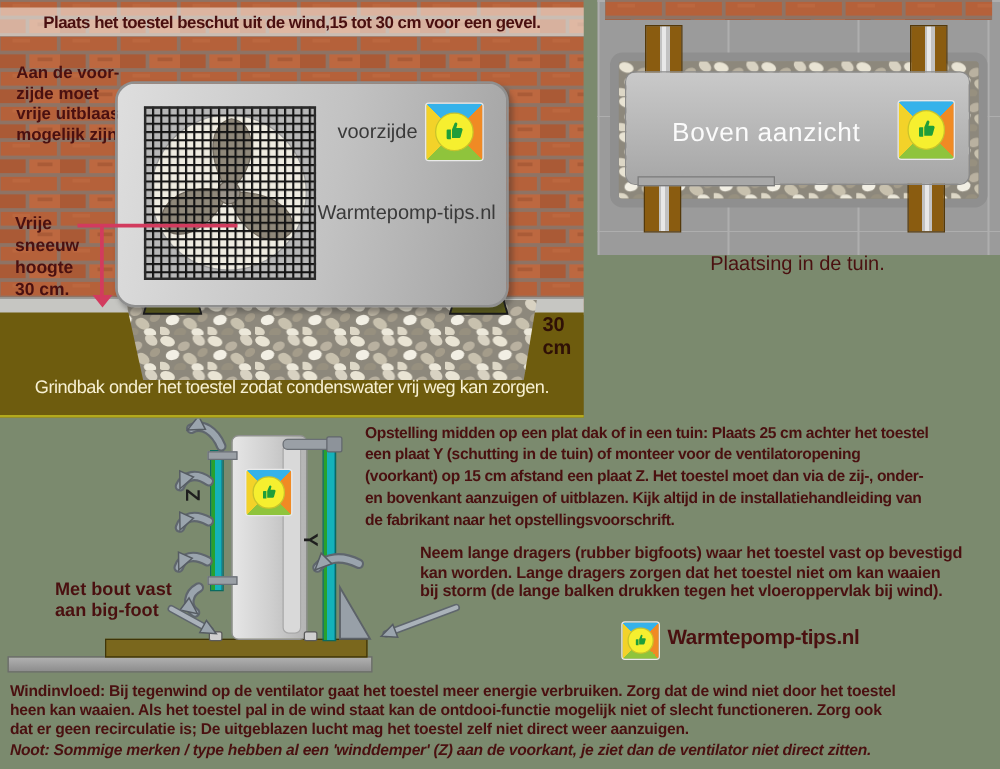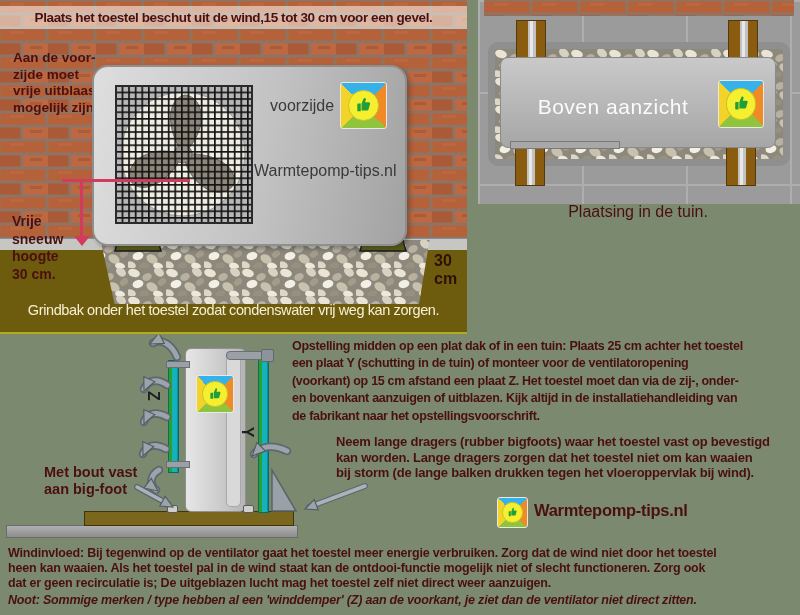--- a/index.html
+++ b/index.html
@@ -22,21 +22,21 @@
       clip-path:polygon(3% 0,97% 0,94% 100%,7% 100%);overflow:hidden;}
   .gravel-depth{left:434px;top:252px;font-weight:bold;font-size:16px;line-height:18px;color:#2f1006;}
   .caption-tl{left:0;top:302px;width:467px;text-align:center;color:#f7f0d2;
       font-size:14.5px;letter-spacing:-0.4px;}
   .unit-tl{left:92px;top:33px;width:311px;height:177px;border-radius:16px;
       background:linear-gradient(100deg,#dedede,#c2c2c2 55%,#a2a2a2);
       border:2px solid #8f8f8f;box-shadow:3px 3px 4px rgba(40,40,40,0.35);margin-top:32px;}
   .fan-wrap{left:21px;top:18px;width:138px;height:139px;}
   .lbl-voorzijde{left:176px;top:30px;font-size:16px;color:#3a3a3a;}
   .brand-tl{left:160px;top:95px;font-size:16px;color:#3a3a3a;}
-  .snow-note{left:12px;top:170px;font-weight:bold;font-size:14px;line-height:17.5px;margin-top:43px;}
+  .snow-note{left:12px;top:170px;font-weight:bold;font-size:14px;line-height:17.5px;}
   .red-h{left:62px;top:179px;width:128px;height:3px;background:#d23b5e;}
   .red-v{left:80px;top:181px;width:3px;height:56px;background:#d23b5e;}
   .red-head{left:74px;top:236px;width:0;height:0;border-left:8px solid transparent;
       border-right:8px solid transparent;border-top:10px solid #d23b5e;}
   .foot{width:48px;height:46px;}
   .foot-l{left:114px;top:206px;} .foot-r{left:359px;top:206px;}
   .lbl-bigfoot{left:166px;top:215px;font-weight:bold;font-size:16px;margin-left:38px;}
 
   
   .sec-tr{left:478px;top:0;width:322px;height:204px;background-color:#9b9b9b;

